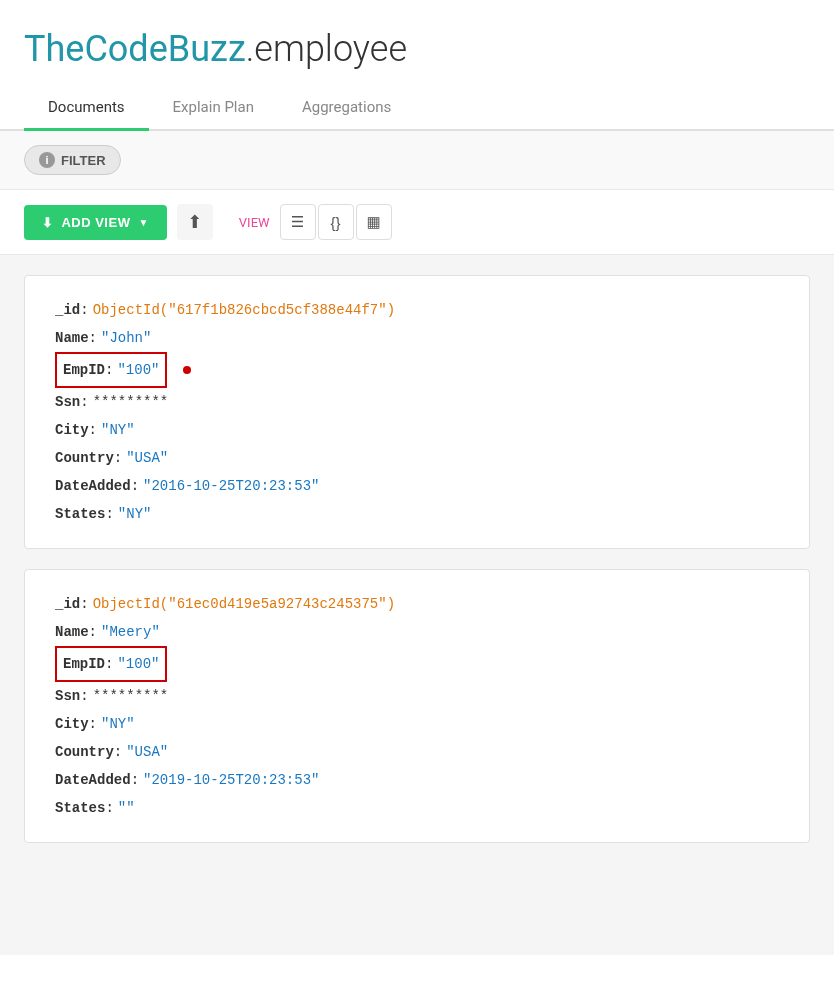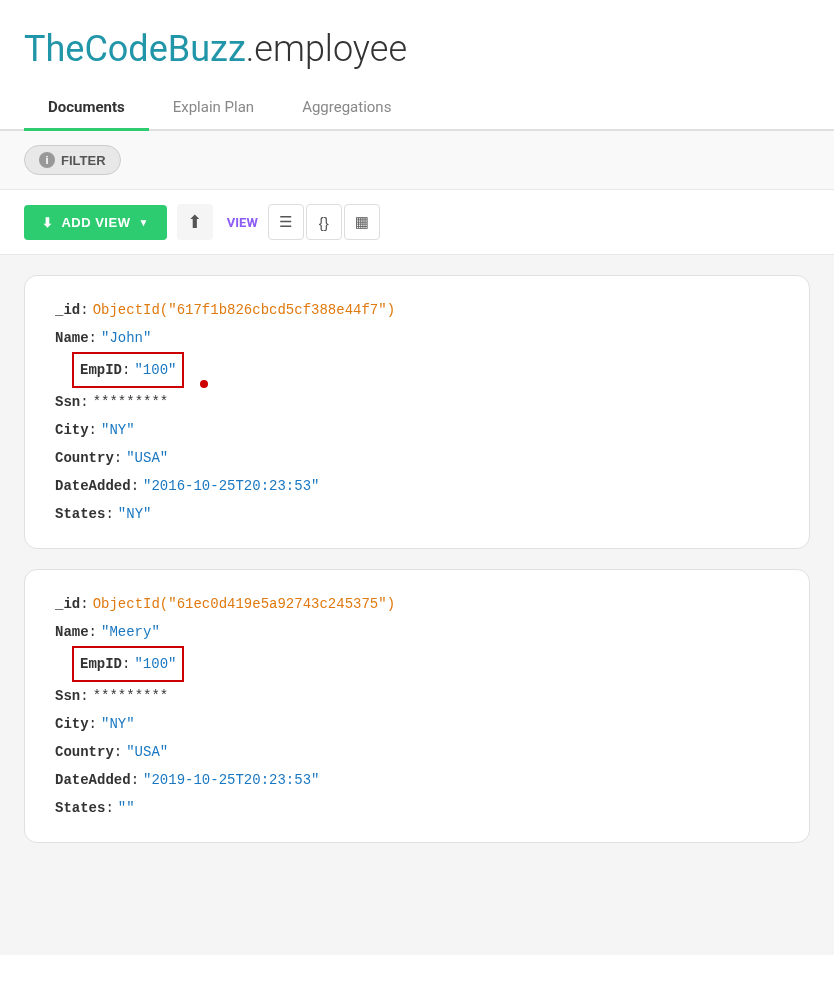--- a/index.html
+++ b/index.html
@@ -38,21 +38,21 @@
       font-size: 15px;
       cursor: pointer;
       color: #888;
       font-weight: 400;
       border-bottom: 3px solid transparent;
       margin-bottom: -2px;
       position: relative;
     }
     .tab.active {
       color: #333;
-      font-weight: 700;
+      font-weight: 400;
       border-bottom: 3px solid #2ecc71;
     }
 
     
     .filter-bar {
       padding: 14px 24px;
       background: #f9f9f9;
       border-bottom: 1px solid #e8e8e8;
     }
     .filter-btn {
@@ -120,23 +120,23 @@
       color: #555;
       font-size: 16px;
     }
     .toolbar-icon-btn.upload {
       border: none;
       background: #f5f5f5;
       font-size: 18px;
     }
     .view-label {
       font-size: 13px;
-      color: #8b5cf6;
-      font-weight: 700;
-      margin-left: 4px;
+      color: #ec4899;
+      font-weight: 400;
+      margin-left: 16px;
     }
     .view-buttons {
       display: flex;
       gap: 2px;
     }
     .view-btn {
       display: inline-flex;
       align-items: center;
       justify-content: center;
       width: 36px;
@@ -153,21 +153,21 @@
     .documents-area {
       padding: 20px 24px;
       background: #f5f5f5;
       min-height: 700px;
     }
 
     
     .doc-card {
       background: #fff;
       border: 1px solid #e0e0e0;
-      border-radius: 13px;
+      border-radius: 4px;
       padding: 20px 30px;
       margin-bottom: 20px;
       font-family: 'Courier New', Courier, monospace;
       font-size: 14px;
       line-height: 2;
     }
     .doc-field {
       display: flex;
       align-items: baseline;
       gap: 0;
@@ -205,22 +205,21 @@
       height: 8px;
       background: #cc0000;
       border-radius: 50%;
       display: inline-block;
       margin-left: 16px;
       vertical-align: middle;
     }
 
     .empid-container {
       display: flex;
-      align-items: flex-end;
-      margin-left: 17px;
+      align-items: center;
     }
   </style>
 </head>
 <body>
 
 <div class="header">
   <h1 class="header-title">
     <span class="brand">TheCodeBuzz</span><span>.employee</span>
   </h1>
 </div>

